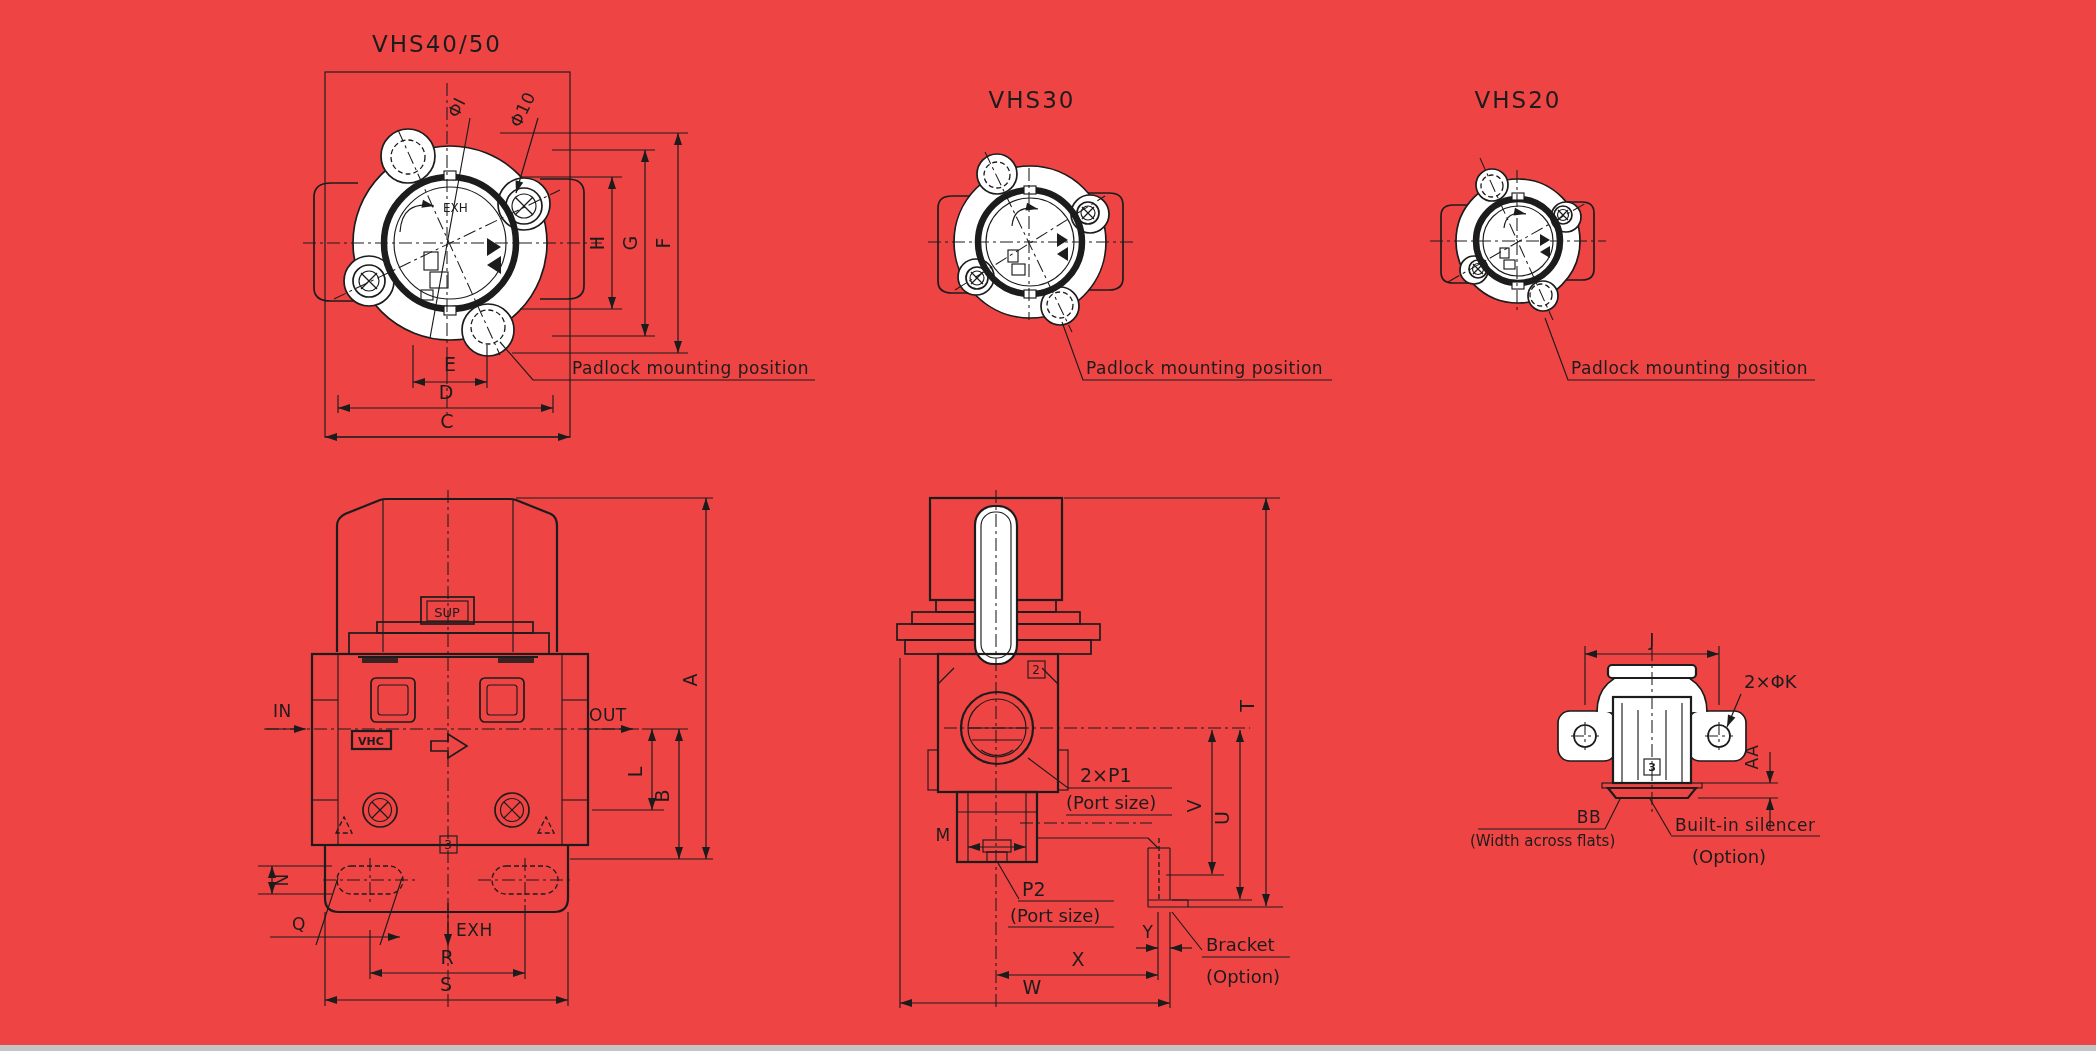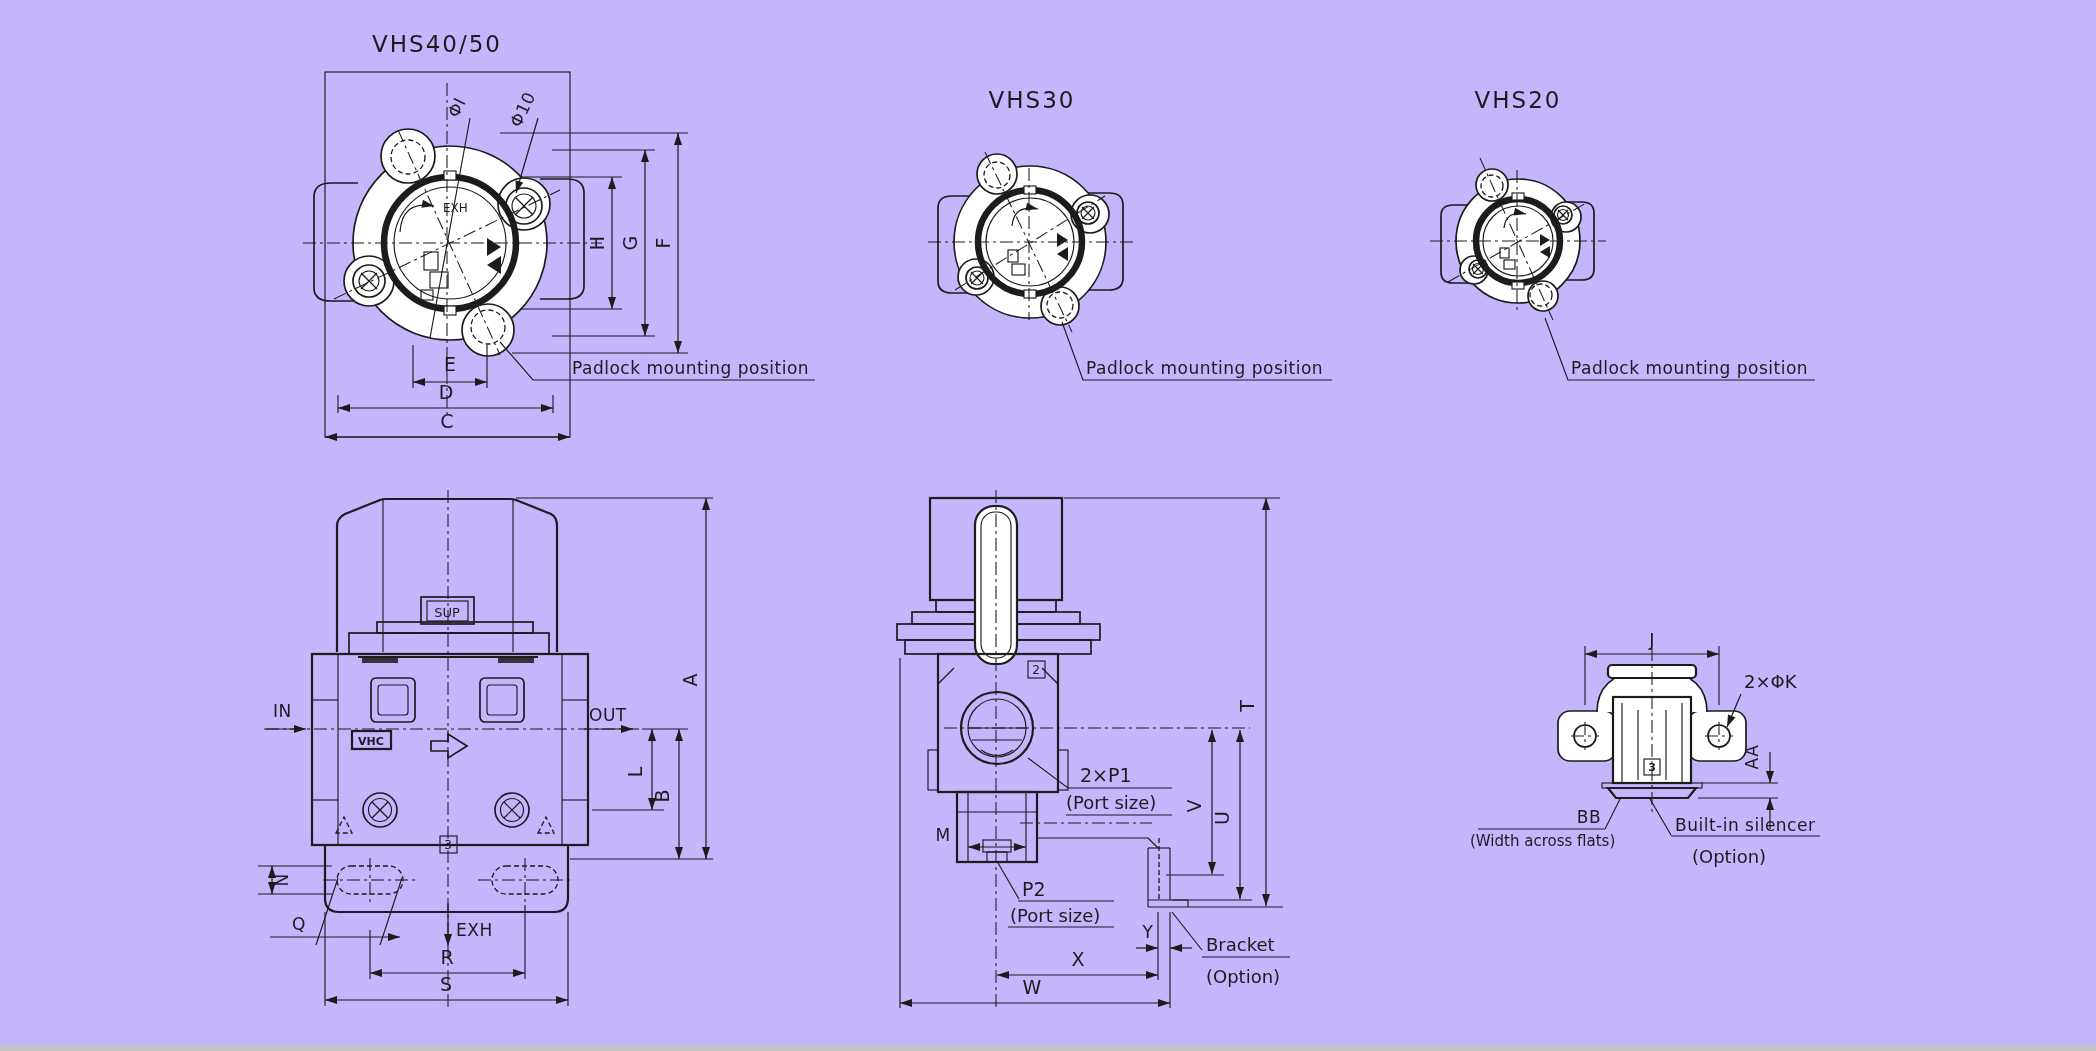--- a/index.html
+++ b/index.html
@@ -1,16 +1,16 @@
 <!DOCTYPE html>
 <html><head>
 <meta charset="utf-8">
 <style>
   html,body{margin:0;padding:0;background:#ffffff}
-  .stage{position:relative;width:2096px;height:1051px;background:#c4b5fd;overflow:hidden}
+  .stage{position:relative;width:2096px;height:1051px;background:#ef4444;overflow:hidden}
   .stage svg{position:absolute;left:0;top:0}
   text{font-family:"DejaVu Sans","Liberation Sans",sans-serif;fill:#1c1c1c}
   .t23{font-size:23px;letter-spacing:2px}
   .t19{font-size:19px}
   .t18{font-size:18px}
   .t17{font-size:17px;letter-spacing:.5px}
   .t15{font-size:15px}
   .t13{font-size:13px}
   .t12{font-size:12px}
   .t11{font-size:11px;font-weight:bold}

